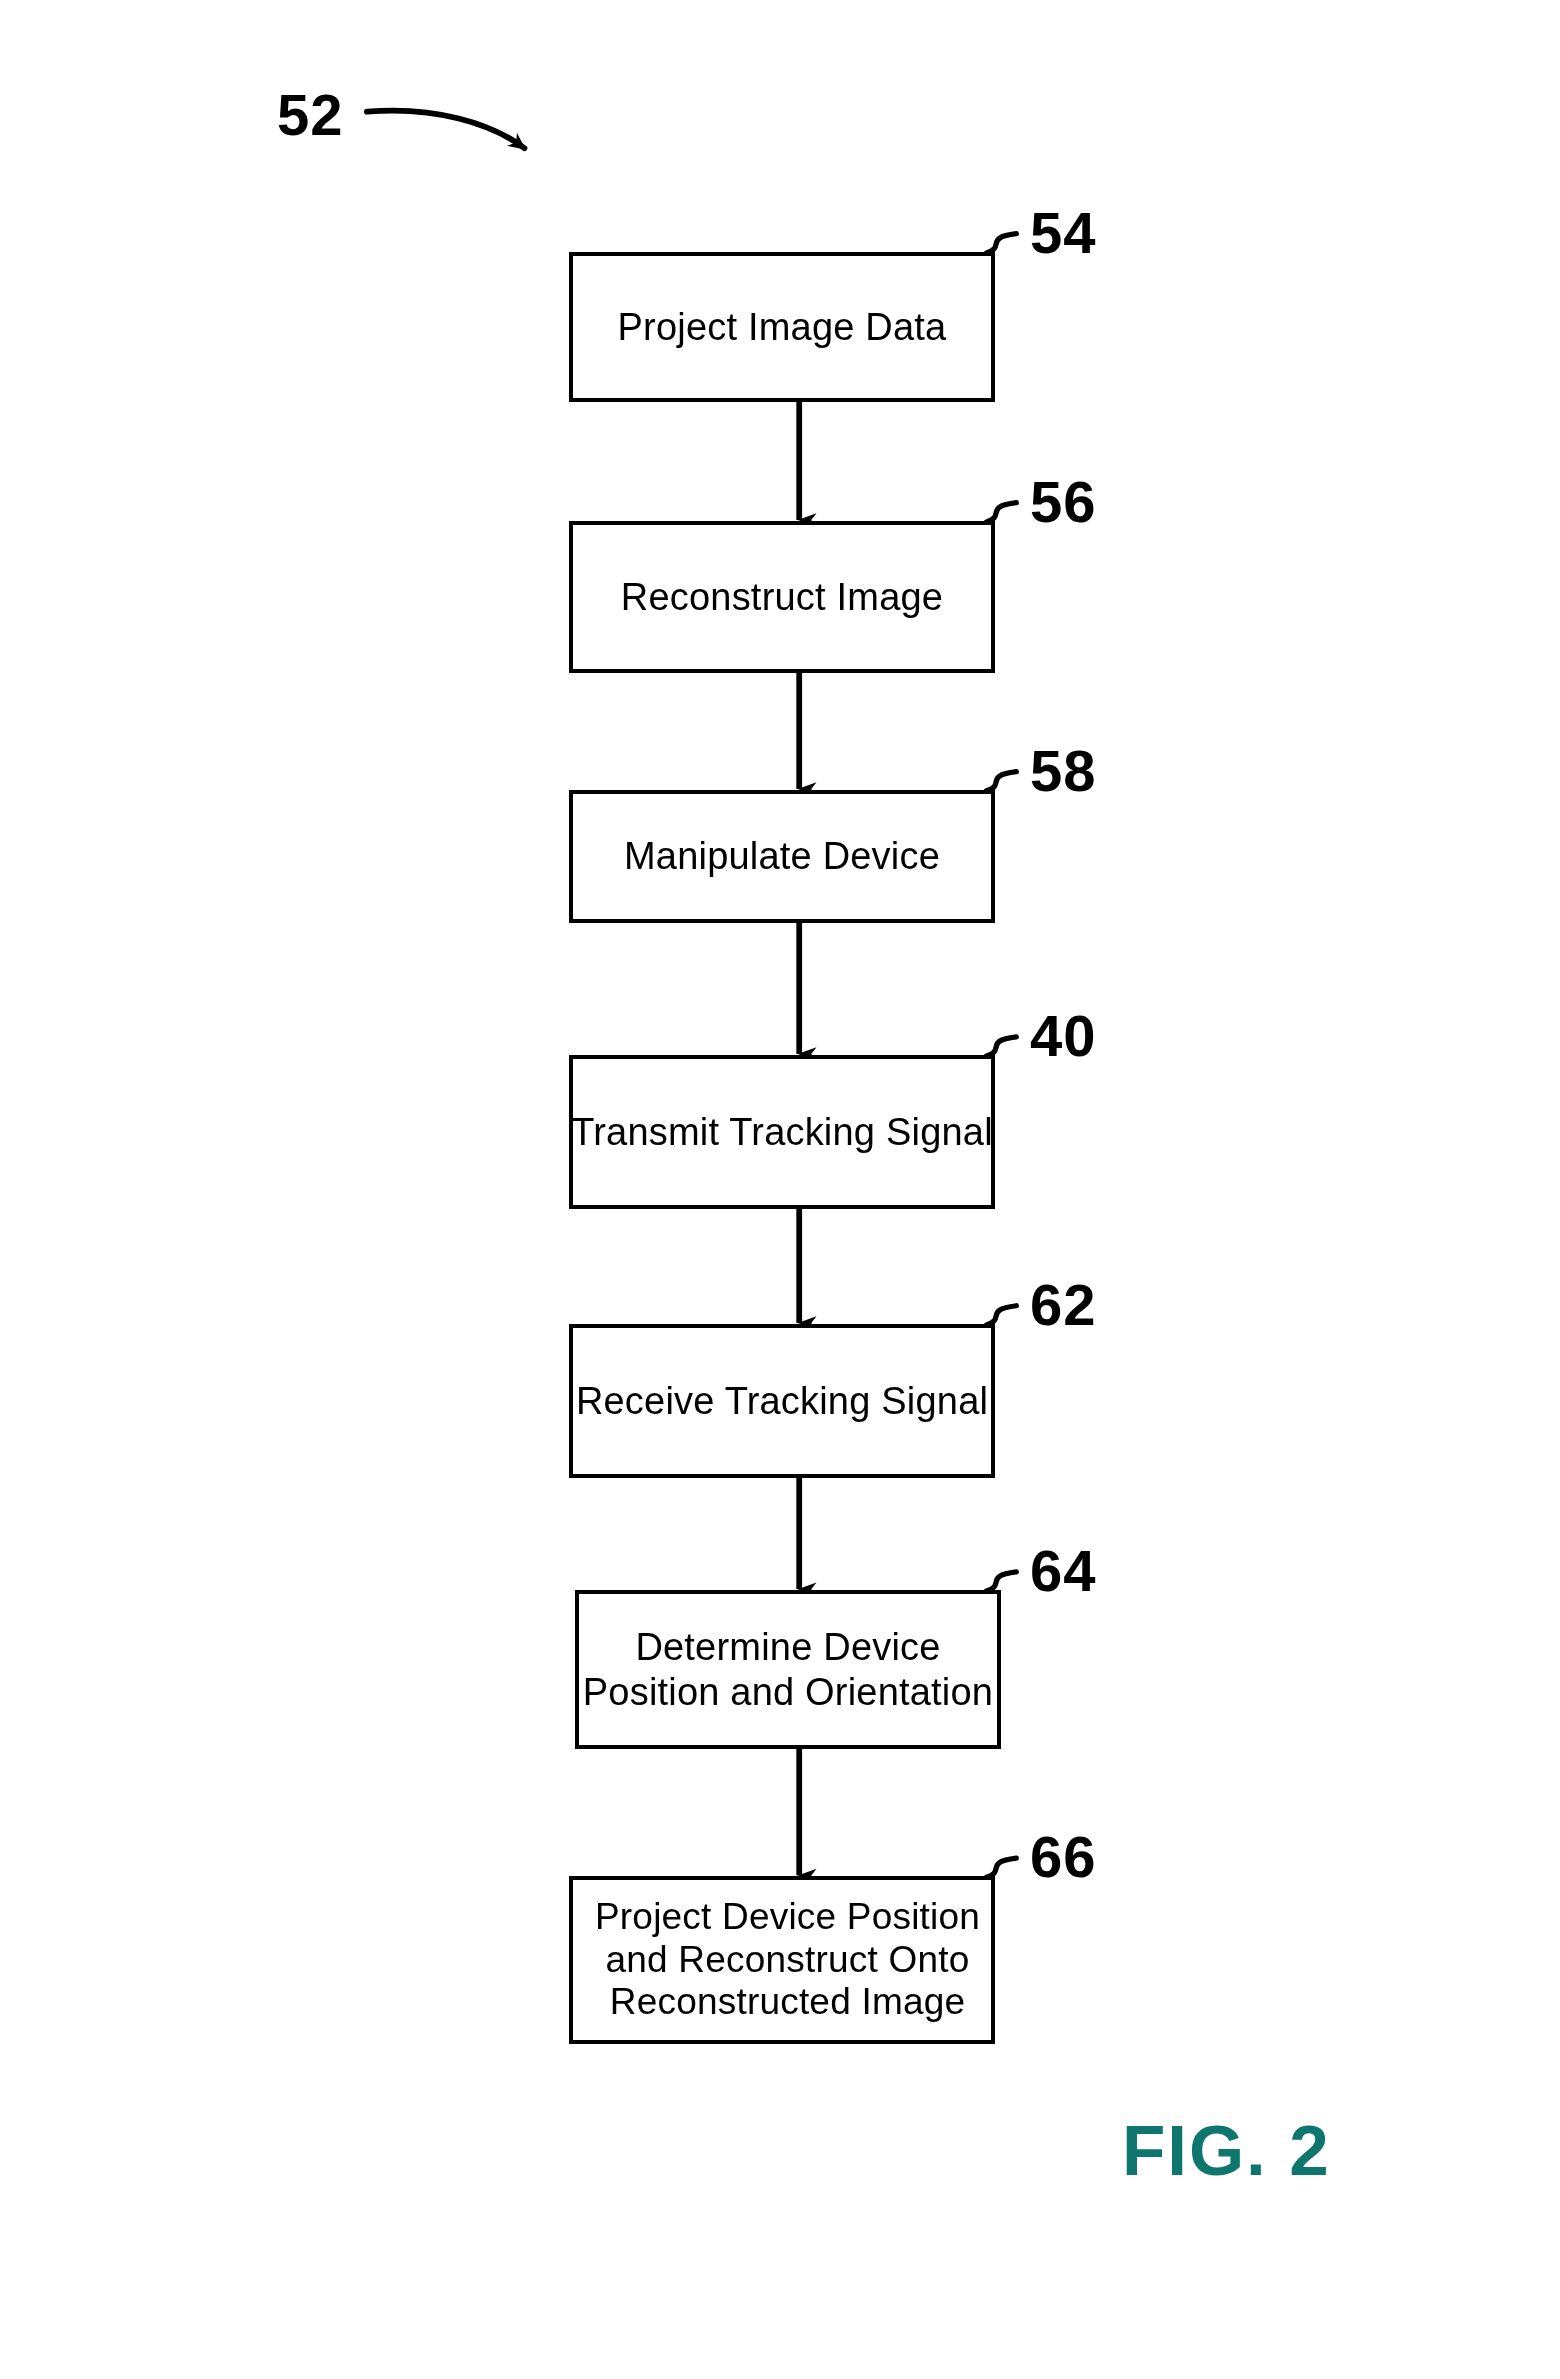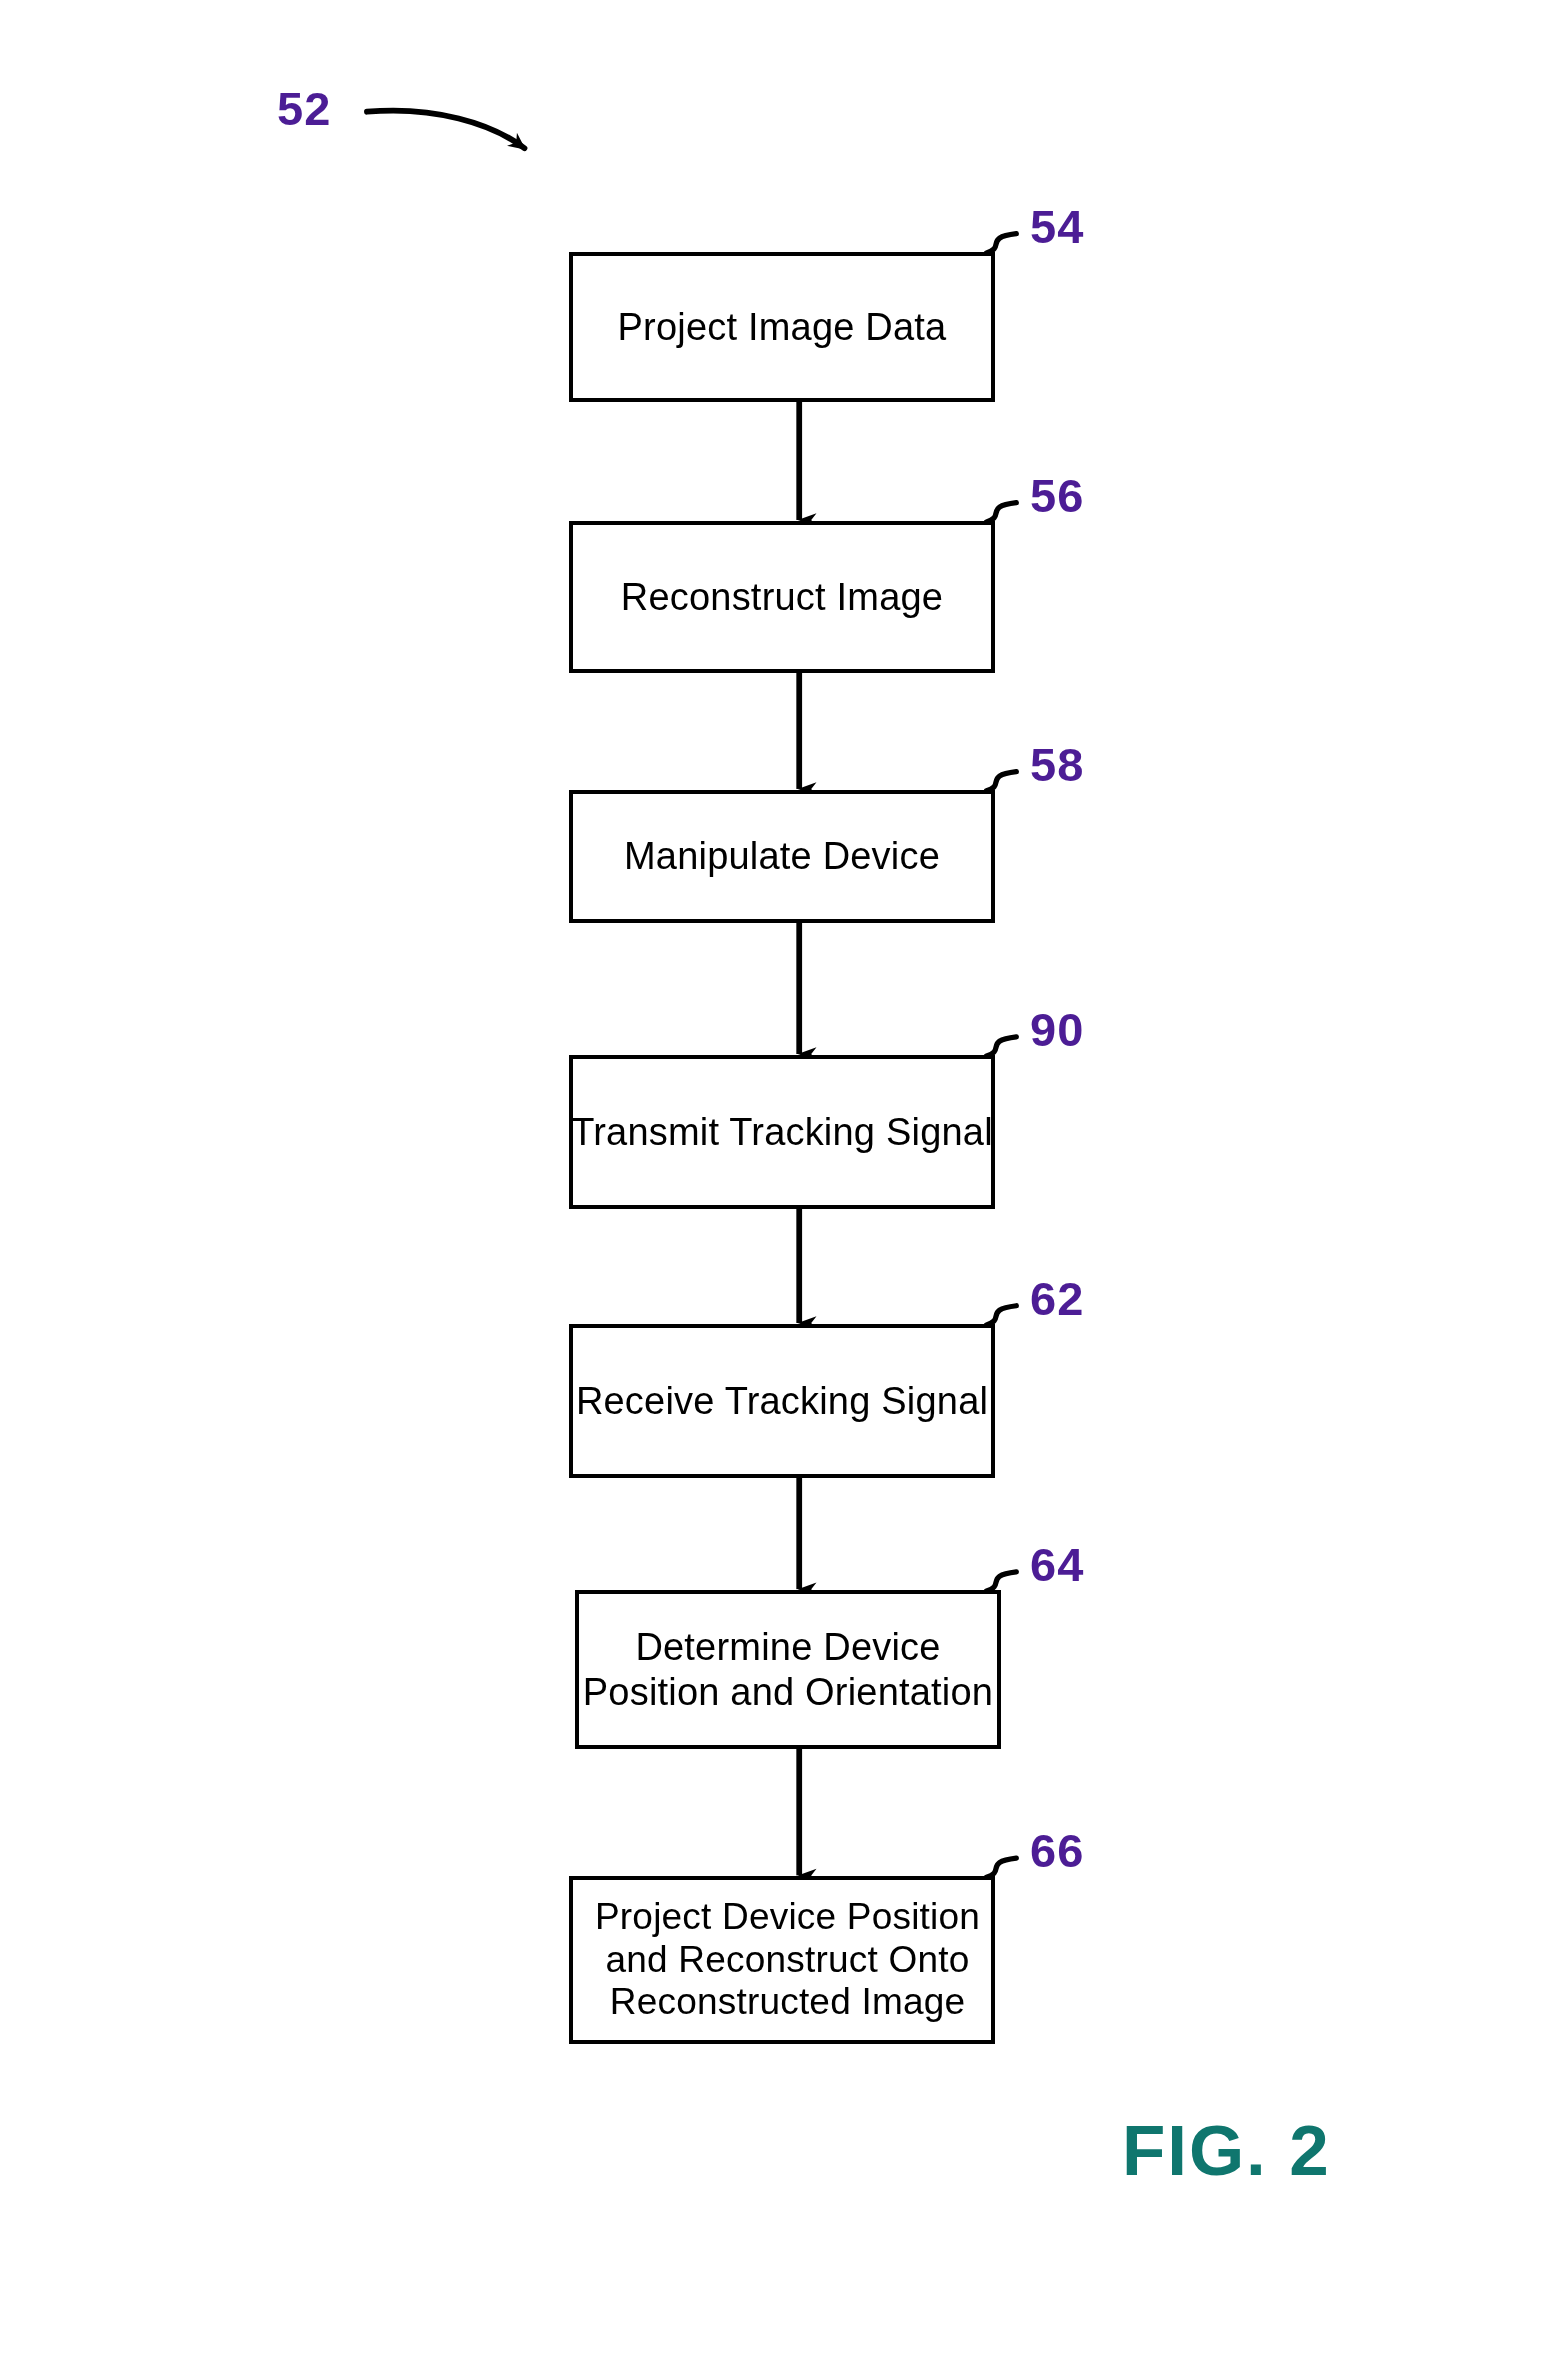--- a/index.html
+++ b/index.html
@@ -40,24 +40,24 @@
   }
   .flow-box.tight .box-line {
     font-size: 37px;
     line-height: 1.16;
     margin-left: 11px;
   }
   
   .ref-num {
     position: absolute;
     font-family: "Liberation Sans", sans-serif;
-    font-size: 47px;
+    font-size: 58px;
     font-weight: 700;
     letter-spacing: 1px;
-    color: #4c1d95;
+    color: #000000;
     white-space: nowrap;
   }
   
   #vector-layer {
     position: absolute;
     left: 0;
     top: 0;
     width: 1560px;
     height: 2380px;
     pointer-events: none;
@@ -135,21 +135,21 @@
         <span class="box-line">Project Device Position</span>
         <span class="box-line">and Reconstruct Onto</span>
         <span class="box-line">Reconstructed Image</span>
       </div>
     </div>
 
   <div id="refs-host">
       <div class="ref-num" style="left: 1030px; top: 199px;">54</div>
       <div class="ref-num" style="left: 1030px; top: 468px;">56</div>
       <div class="ref-num" style="left: 1030px; top: 737px;">58</div>
-      <div class="ref-num" style="left: 1030px; top: 1002px;">90</div>
+      <div class="ref-num" style="left: 1030px; top: 1002px;">40</div>
       <div class="ref-num" style="left: 1030px; top: 1271px;">62</div>
       <div class="ref-num" style="left: 1030px; top: 1537px;">64</div>
       <div class="ref-num" style="left: 1030px; top: 1823px;">66</div>
     </div>
 
   <div id="fig-caption" style="left: 1122px; top: 2110px;">FIG. 2</div>
 
 </div>
 
 

